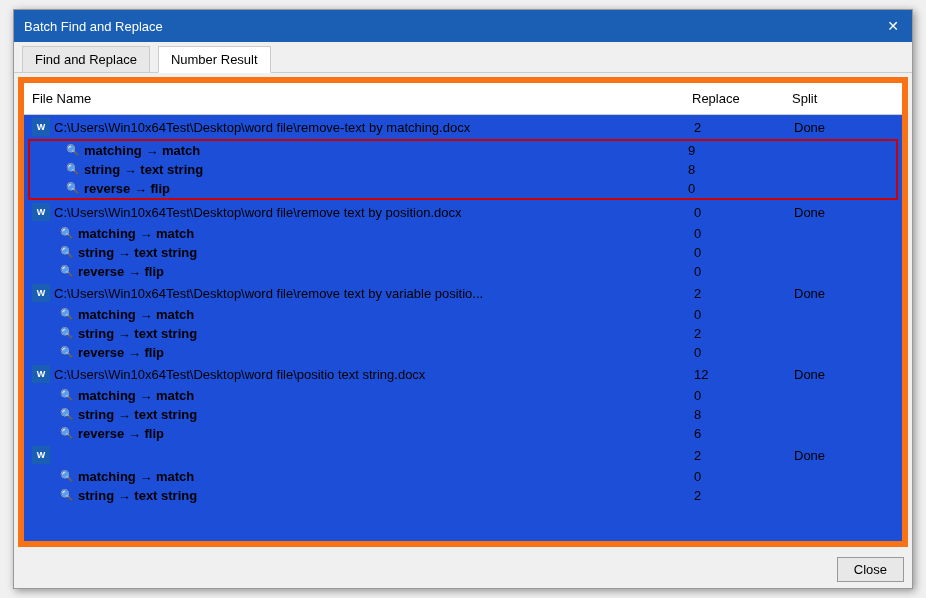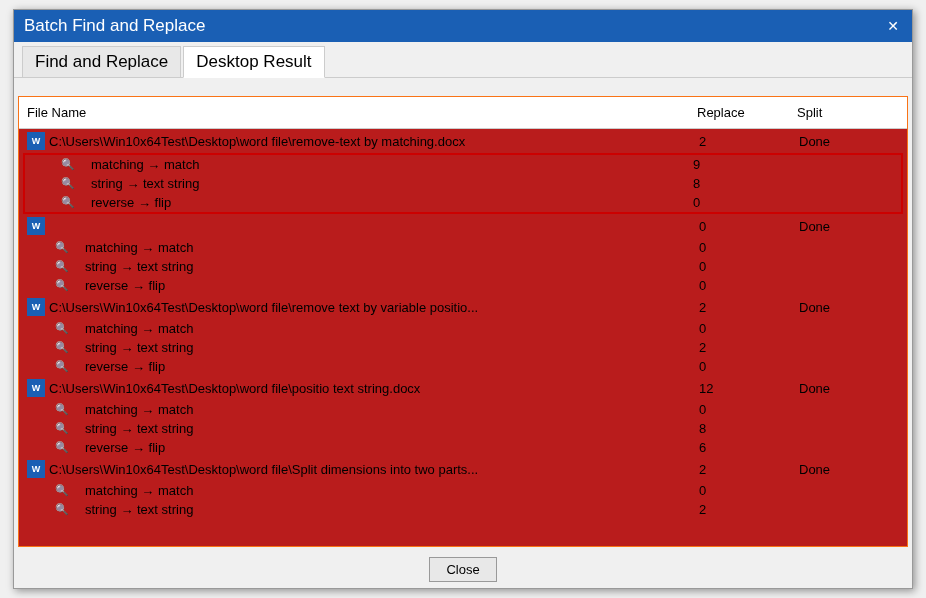--- a/index.html
+++ b/index.html
@@ -19,21 +19,21 @@
       background: #1a5fb4;
       color: white;
       padding: 6px 10px;
       display: flex;
       justify-content: space-between;
       align-items: center;
       height: 32px;
     }
 
     .title-bar-text {
-      font-size: 17px;
+      font-size: 13px;
       font-weight: normal;
     }
 
     .close-btn {
       width: 18px;
       height: 18px;
       background: transparent;
       border: none;
       color: white;
       cursor: pointer;
@@ -48,23 +48,23 @@
       background: #f0f0f0;
       padding: 4px 8px 0 8px;
       border-bottom: 1px solid #ccc;
     }
 
     .tab {
       padding: 5px 12px;
       cursor: pointer;
       border: 1px solid #ccc;
       background: #e8e8e8;
-      margin-right: 2px;
+      margin-right: 8px;
       border-bottom: none;
-      font-size: 17px;
+      font-size: 13px;
     }
 
     .tab.active {
       background: white;
       border-top: 1px solid #ccc;
       border-left: 1px solid #ccc;
       border-right: 1px solid #ccc;
       border-bottom: 1px solid white;
       margin-bottom: -1px;
     }
@@ -73,25 +73,24 @@
       flex: 1;
       display: flex;
       flex-direction: column;
       overflow: hidden;
       padding: 4px;
     }
 
     .table-container {
       flex: 1;
       overflow: hidden;
-      border: 1px solid #f97316;
-      background: #b91c1c;
+      border: 6px solid #f97316;
+      background: #1d4ed8;
       display: flex;
       flex-direction: column;
-      margin-top: 14px;
     }
 
     .table-header {
       display: grid;
       grid-template-columns: 1fr 100px 100px 18px;
       background: white;
       border-bottom: 1px solid #ccc;
       padding: 4px 0;
       flex-shrink: 0;
     }
@@ -151,21 +150,22 @@
       padding: 2px 8px 2px 36px;
     }
 
     .highlighted-group {
       border: 2px solid #cc0000;
       margin: 0 4px;
     }
 
     .sub-row-cell {
       display: flex;
-      gap: 16px;
+      gap: 4px;
+      font-weight: bold;
     }
 
     .search-icon-small {
       width: 14px;
       height: 14px;
       display: flex;
       align-items: center;
       justify-content: center;
       flex-shrink: 0;
     }
@@ -173,23 +173,23 @@
     .search-icon-small::before {
       content: '🔍';
       font-size: 11px;
     }
 
     .arrow-text {
       color: #000;
     }
 
     .bottom-bar {
-      padding: 6px 0;
-      display: flex;
-      justify-content: center;
+      padding: 6px 8px;
+      display: flex;
+      justify-content: flex-end;
     }
 
     .close-dialog-btn {
       padding: 4px 16px;
       background: #e8e8e8;
       border: 1px solid #999;
       cursor: pointer;
       font-size: 13px;
     }
   </style>
@@ -197,21 +197,21 @@
 <body>
 
 <div class="dialog">
   <div class="title-bar">
     <span class="title-bar-text">Batch Find and Replace</span>
     <button class="close-btn">✕</button>
   </div>
 
   <div class="tabs">
     <div class="tab">Find and Replace</div>
-    <div class="tab active">Desktop Result</div>
+    <div class="tab active">Number Result</div>
   </div>
 
   <div class="tab-content">
     <div class="table-container">
       <div class="table-header">
         <div class="table-header-cell">File Name</div>
         <div class="table-header-cell">Replace</div>
         <div class="table-header-cell">Split</div>
       </div>
 
@@ -246,20 +246,21 @@
           <span class="search-icon-small"></span>
           <span class="arrow-text">reverse → flip</span>
         </div>
         <div>0</div>
         <div></div>
       </div>
           </div>
           <div class="file-row">
     <div class="file-name-cell">
       <div class="word-icon">W</div>
+      <span>C:\Users\Win10x64Test\Desktop\word file\remove text by position.docx</span>
     </div>
     <div>0</div>
     <div>Done</div>
   </div>
           <div class="sub-row">
         <div class="sub-row-cell">
           <span class="search-icon-small"></span>
           <span class="arrow-text">matching → match</span>
         </div>
         <div>0</div>
@@ -341,21 +342,20 @@
         <div class="sub-row-cell">
           <span class="search-icon-small"></span>
           <span class="arrow-text">reverse → flip</span>
         </div>
         <div>6</div>
         <div></div>
       </div>
           <div class="file-row">
     <div class="file-name-cell">
       <div class="word-icon">W</div>
-      <span>C:\Users\Win10x64Test\Desktop\word file\Split dimensions into two parts...</span>
     </div>
     <div>2</div>
     <div>Done</div>
   </div>
           <div class="sub-row">
         <div class="sub-row-cell">
           <span class="search-icon-small"></span>
           <span class="arrow-text">matching → match</span>
         </div>
         <div>0</div>

